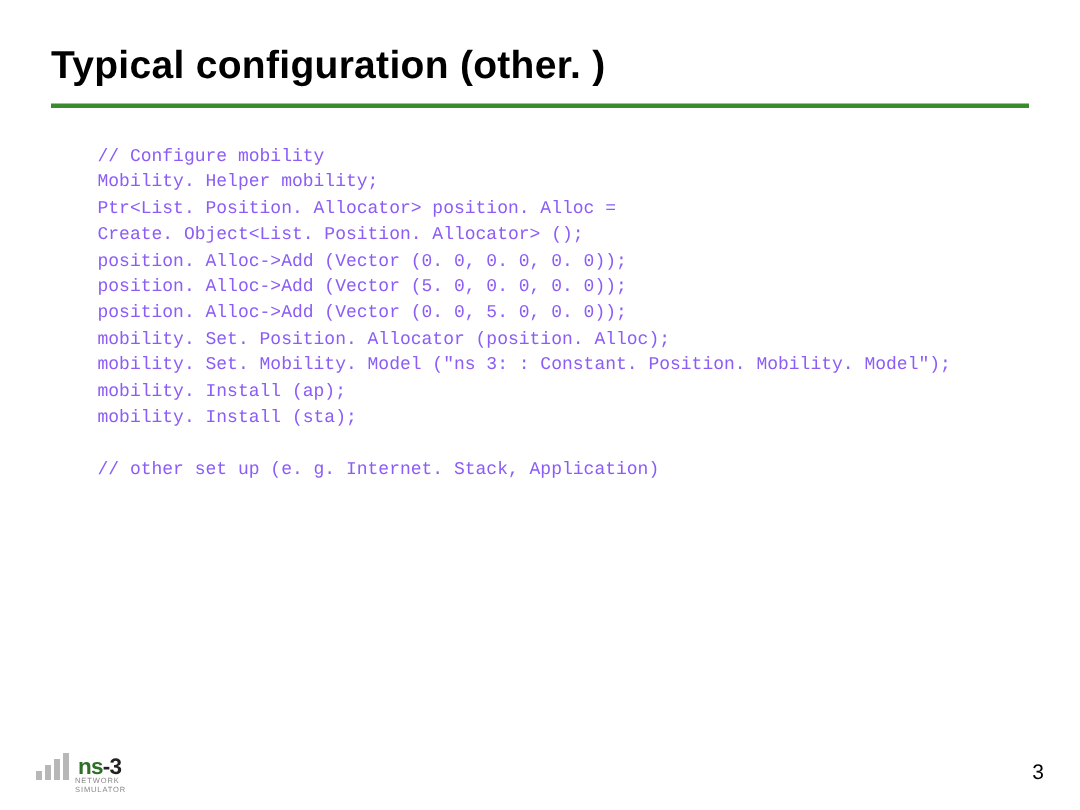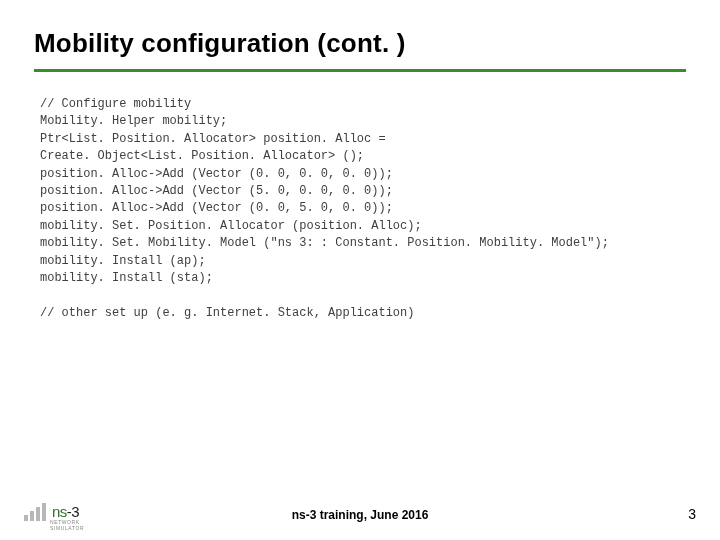--- a/index.html
+++ b/index.html
@@ -17,22 +17,22 @@
   .rule {
     border: none;
     border-top: 3px solid #3a8a2e;
     margin-bottom: 24px;
   }
   .code {
     font-family: "Courier New", Courier, monospace;
     font-size: 12px;
     line-height: 1.45;
     white-space: pre;
-    margin-left: 6px;
-    color: #404040;
+    margin-left: 31px;
+    color: #8b5cf6;
   }
   .footer {
     position: absolute;
     left: 0; right: 0; bottom: 18px;
     height: 24px;
   }
   .footer-center {
     position: absolute;
     left: 0; right: 0; bottom: 0;
     text-align: center;
@@ -54,21 +54,21 @@
     display: inline-block; width: 4px; background: #b7b7b7; margin-right: 2px;
     vertical-align: bottom;
   }
   .logo .bars span:nth-child(1){ height: 6px; }
   .logo .bars span:nth-child(2){ height: 10px; }
   .logo .bars span:nth-child(3){ height: 14px; }
   .logo .bars span:nth-child(4){ height: 18px; }
   .logo-text {
     display: inline-block; vertical-align: middle;
     font-family: Arial, sans-serif;
-    font-weight: 400;
+    font-weight: 700;
     font-size: 15px;
     letter-spacing: -0.5px;
     text-align: center;
   }
   .logo-text .ns { color: #2f6f27; }
   .logo-text .dash3 { color: #222; }
   .logo-sub {
     display: block;
     font-size: 5px;
     letter-spacing: 0.6px;
@@ -76,21 +76,21 @@
     margin-top: -2px;
     margin-left: 26px;
     font-weight: normal;
   }
 </style>
 </head>
 <body>
 
 <div class="slide">
 
-  <h1 class="title">Mobility configuration (cont. )</h1>
+  <h1 class="title">Typical configuration (other. )</h1>
   <hr class="rule">
 
   <pre class="code"><span>// Configure mobility</span>
 <span>Mobility. Helper mobility;</span>
 <span>Ptr&lt;List. Position. Allocator&gt; position. Alloc =</span>
 <span>Create. Object&lt;List. Position. Allocator&gt; ();</span>
 <span>position. Alloc-&gt;Add (Vector (0. 0, 0. 0, 0. 0));</span>
 <span>position. Alloc-&gt;Add (Vector (5. 0, 0. 0, 0. 0));</span>
 <span>position. Alloc-&gt;Add (Vector (0. 0, 5. 0, 0. 0));</span>
 <span>mobility. Set. Position. Allocator (position. Alloc);</span>
@@ -100,17 +100,16 @@
 <span></span>
 <span>// other set up (e. g. Internet. Stack, Application)</span></pre>
 
   <div class="footer">
     <div class="logo">
       <span class="bars">
         <span></span><span></span><span></span><span></span>
       </span><span class="logo-text"><span class="ns">ns</span><span class="dash3">-3</span></span>
       <span class="logo-sub">NETWORK SIMULATOR</span>
     </div>
-    <div class="footer-center">ns-3 training, June 2016</div>
     <div class="pagenum">3</div>
   </div>
 
 </div>
 
 </body></html>

